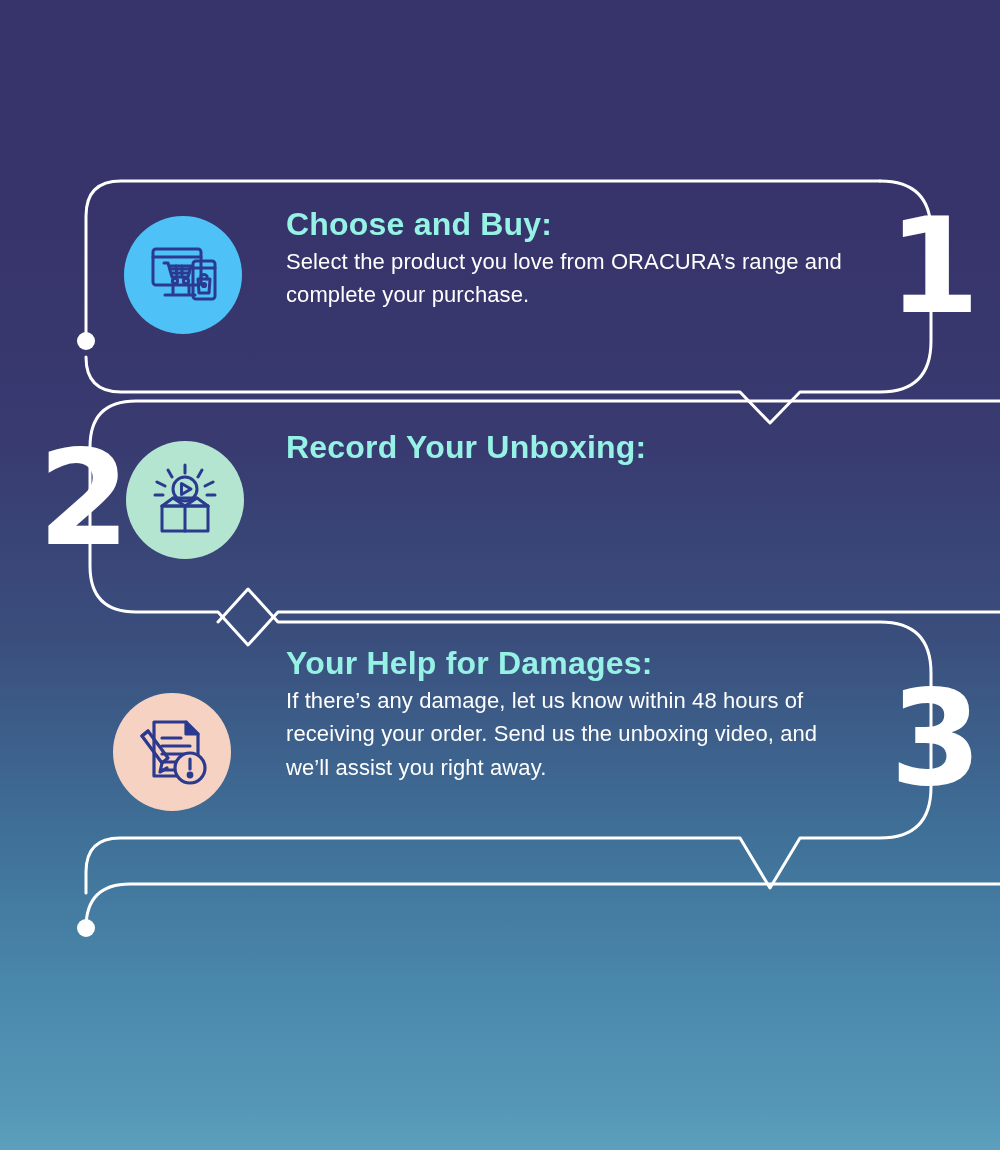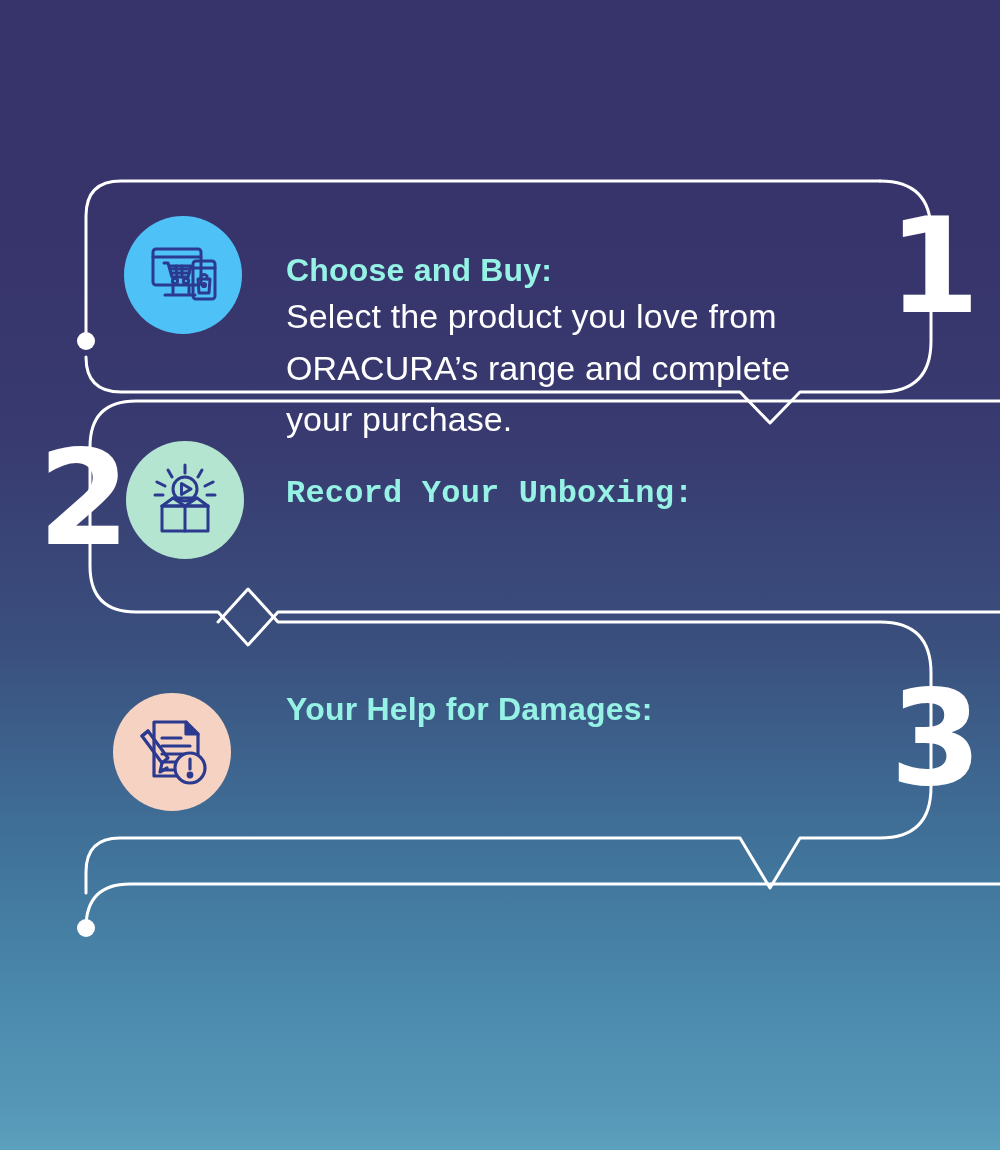--- a/index.html
+++ b/index.html
@@ -62,45 +62,44 @@
     display: flex;
     align-items: center;
     justify-content: center;
     flex: 0 0 auto;
   }
   .icon-wrap svg { display: block; }
 
   .text-block {
     position: absolute;
     width: 560px;
-    margin-top: 46px;
   }
   .step-title {
     color: #95f2e4;
     font-size: 32px;
     font-weight: 700;
     line-height: 1.12;
     margin: 0 0 2px 0;
     letter-spacing: 0.2px;
   }
   .step-body {
     color: #ffffff;
-    font-size: 34px;
+    font-size: 22px;
     font-weight: 400;
     line-height: 1.52;
     margin: 0;
     letter-spacing: 0.1px;
   }
 
   
   #icon-1 { left: 124px; top: 216px; background: #4ec2f7; }
   #text-1 { left: 286px; top: 207px; }
 
   #icon-2 { left: 126px; top: 441px; background: #b3e5d1; }
-  #text-2 { left: 286px; top: 430px; font-family: Liberation Mono, monospace; }
+  #text-2 { left: 286px; top: 430px; }
 
   #icon-3 { left: 113px; top: 693px; background: #f6d2c2; }
   #text-3 { left: 286px; top: 646px; }
 </style>
 </head>
 <body>
 
 <div id="root">
 
   <svg id="bubbles" viewBox="0 0 1000 1150">
@@ -219,15 +218,16 @@
       <path d="M 28 49 L 26 58 L 33 54"></path>
       <line x1="8" y1="22" x2="14" y2="17"></line>
 
       <circle cx="56" cy="54" r="15" fill="#f6d2c2"></circle>
       <line x1="56" y1="45" x2="56" y2="55"></line>
       <circle cx="56" cy="61" r="1.8" fill="#2b3a8f"></circle>
     </svg>
   </div>
   <div class="text-block" id="text-3">
     <p class="step-title">Your Help for Damages:</p>
+    <p class="step-body">If there’s any damage, let us know within 48 hours of receiving your order. Send us the unboxing video, and we’ll assist you right away.</p>
   </div>
 
 </div>
 
 </body></html>

